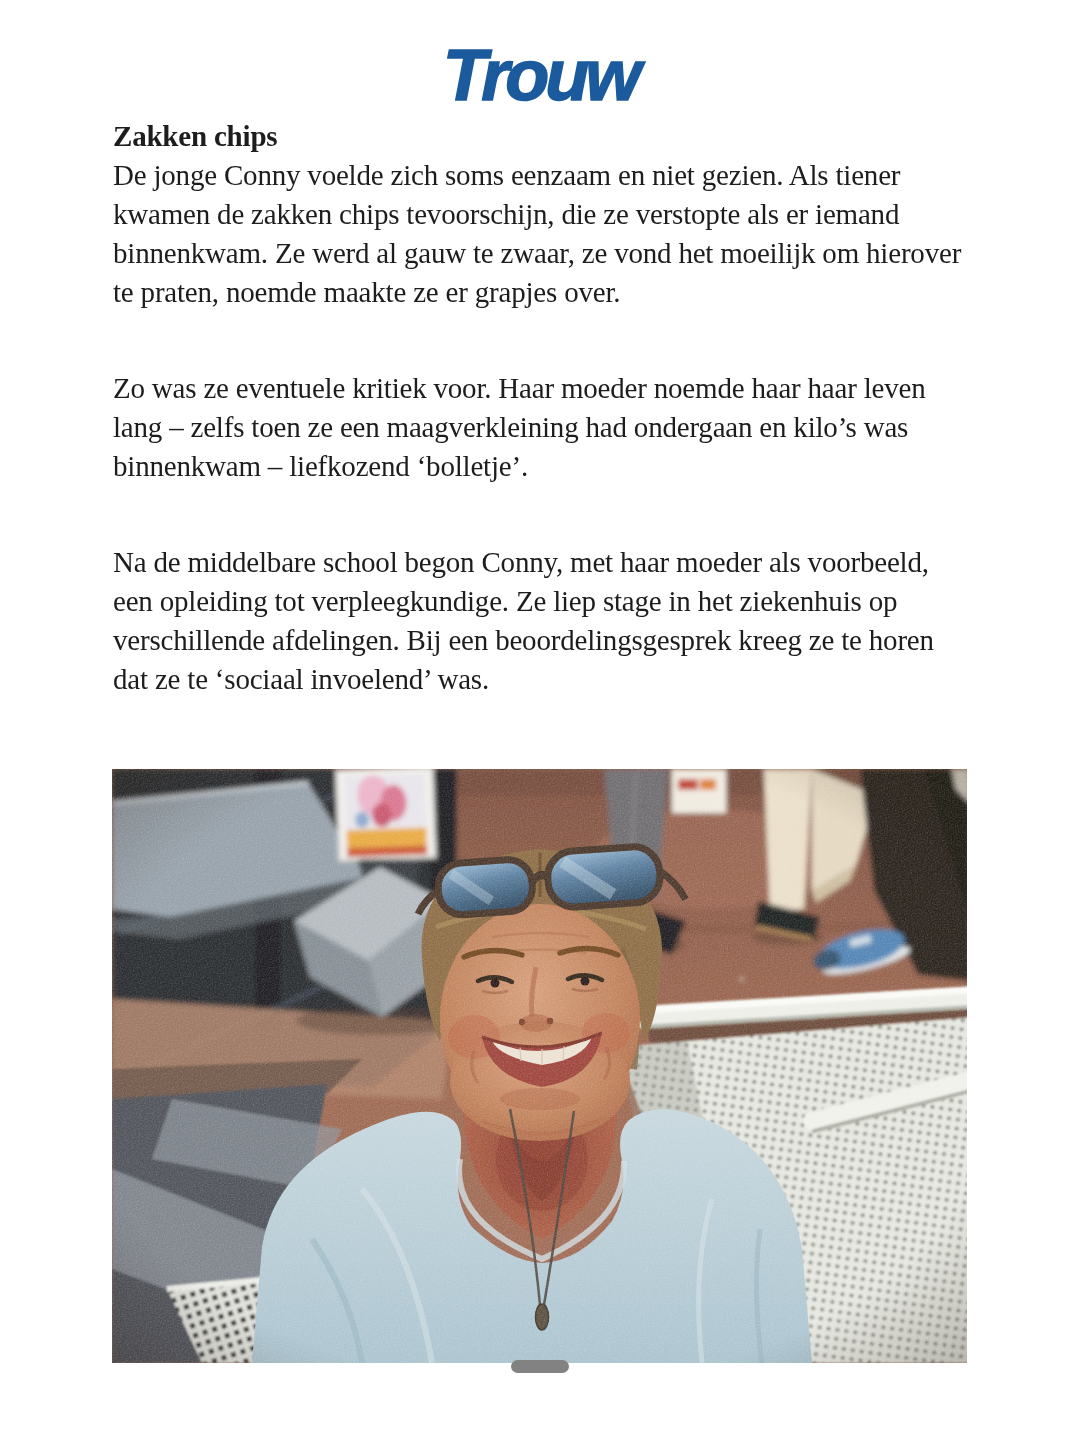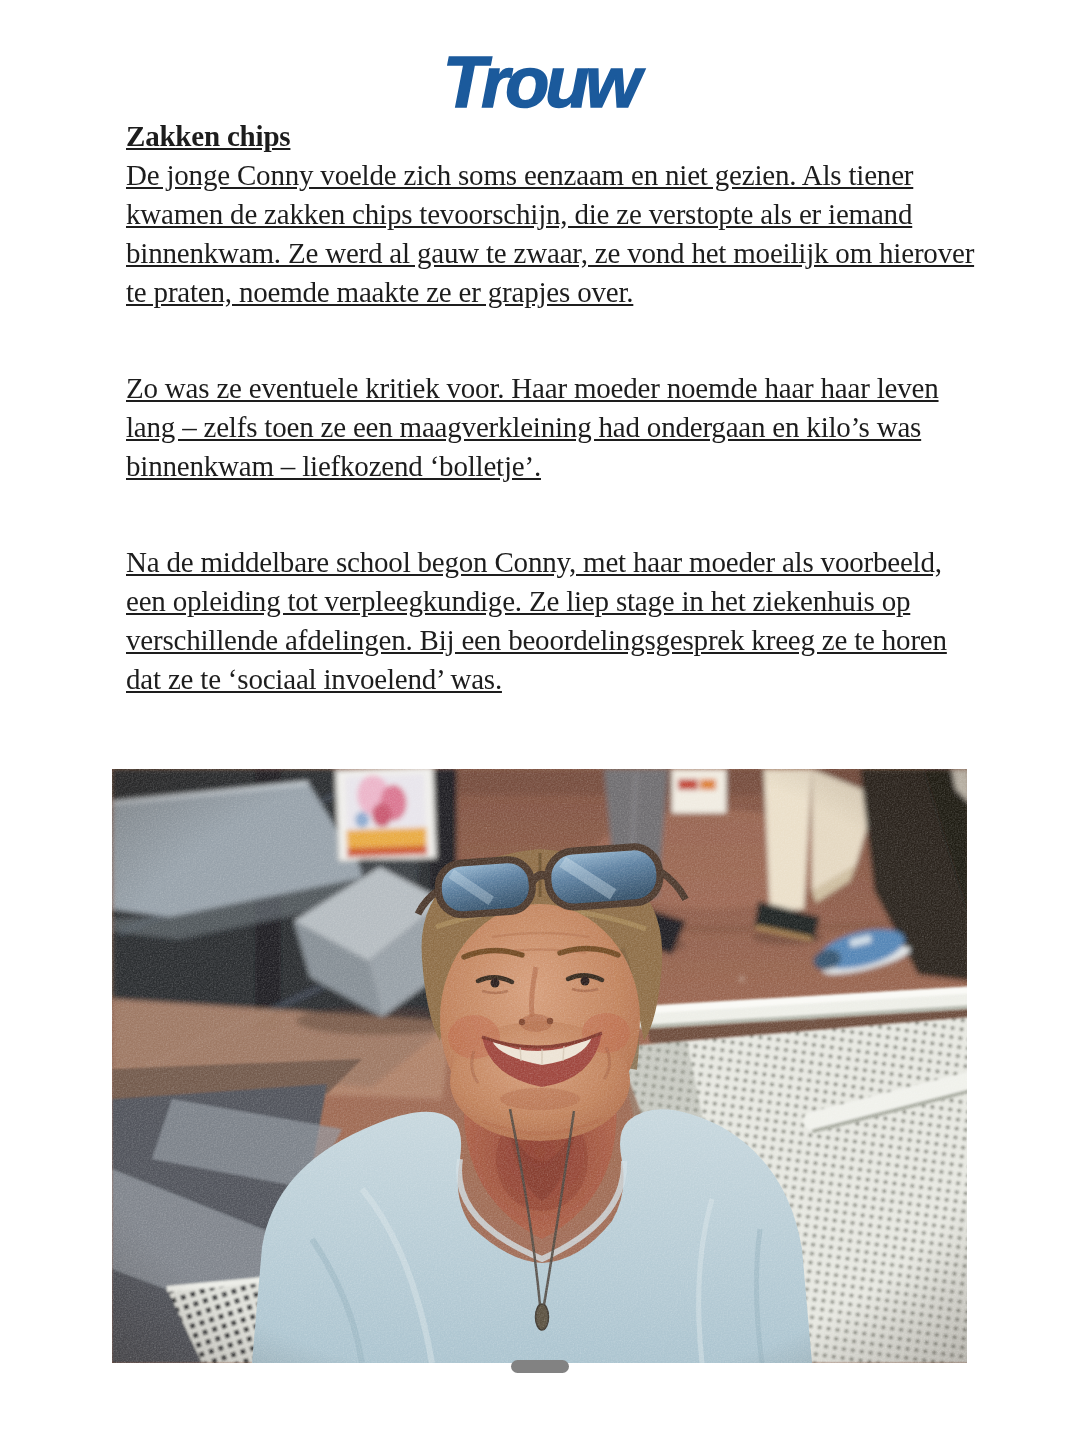--- a/index.html
+++ b/index.html
@@ -10,44 +10,43 @@
     background: #ffffff;
     overflow: hidden;
     font-family: "Liberation Serif", "DejaVu Serif", serif;
   }
   .masthead {
     position: absolute;
     top: 0; left: 0; right: 0;
     height: 118px;
     display: flex;
     justify-content: center;
-    align-items: flex-end;
+    align-items: center;
   }
   .logo {
     margin-top: 32px;
     font-family: "Liberation Sans", "DejaVu Sans", sans-serif;
     font-style: italic;
     font-weight: bold;
     font-size: 72px;
     line-height: 1;
     color: #1b5a9c;
     letter-spacing: -4px;
     -webkit-text-stroke: 1.5px #1b5a9c;
     cursor: pointer;
   }
   .content {
     position: absolute;
-    left: 126px;
+    left: 113px;
     top: 116px;
     width: 856px;
     font-size: 29px;
     line-height: 39px;
     letter-spacing: -0.2px;
     color: #1d1d1d;
-    text-decoration: underline;
   }
   .content h2 {
     margin: 0;
     font-size: 29px;
     line-height: 40px;
     font-weight: 700;
   }
   .content p { margin: 0 0 57px 0; }
   .content p:last-child { margin-bottom: 0; }
   .photo-wrap {

